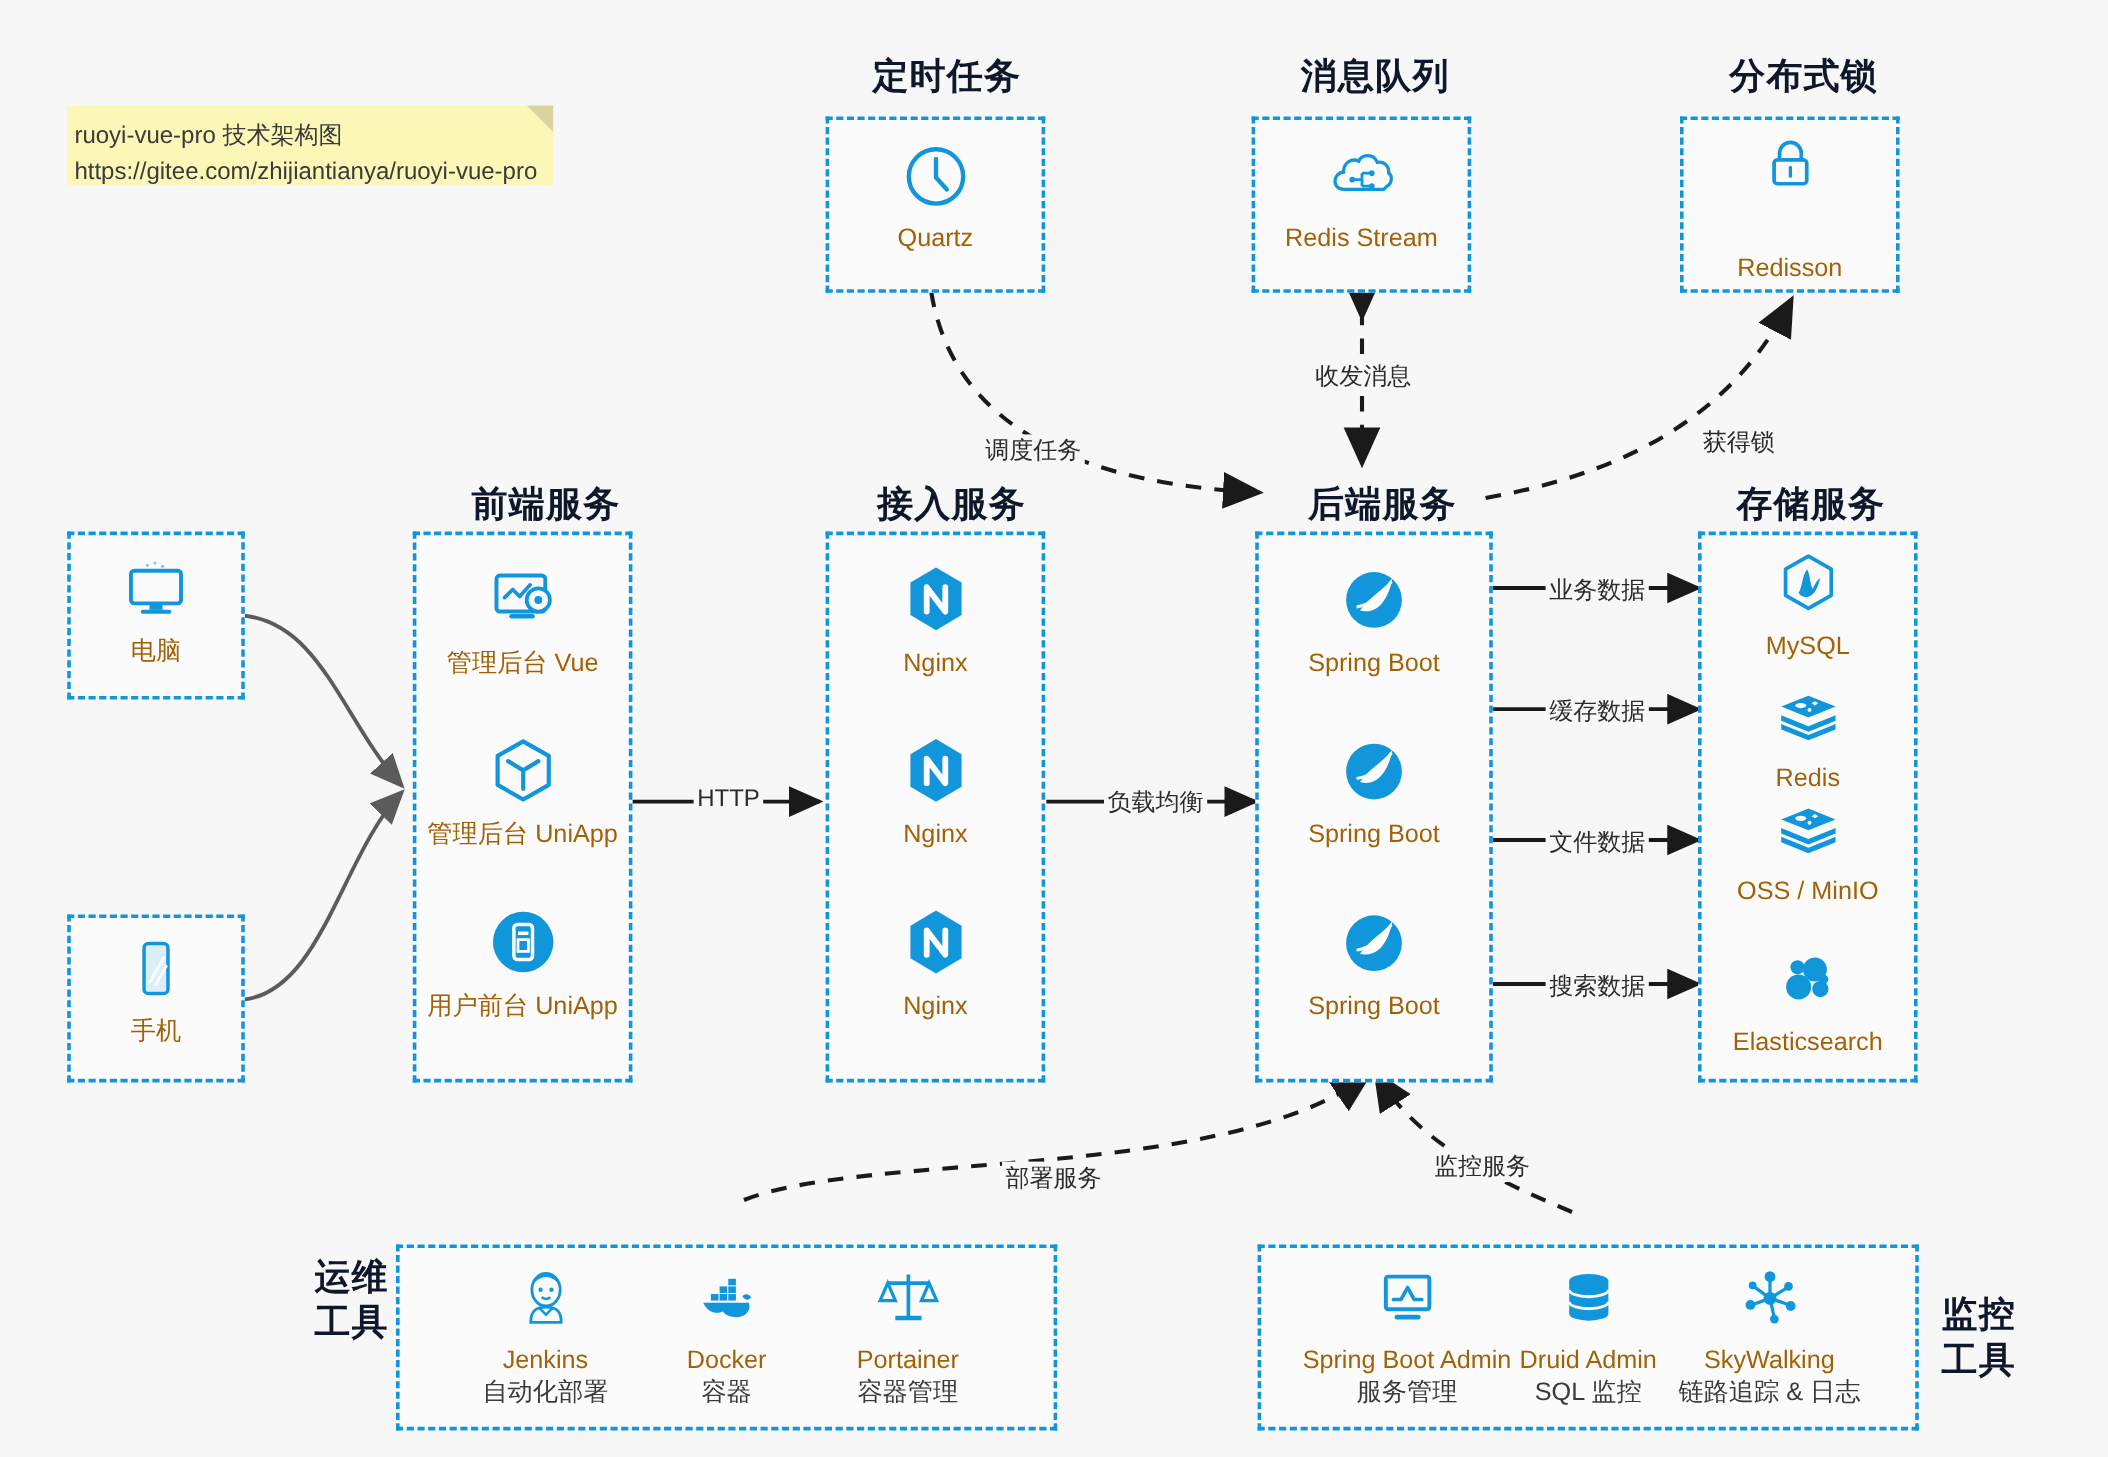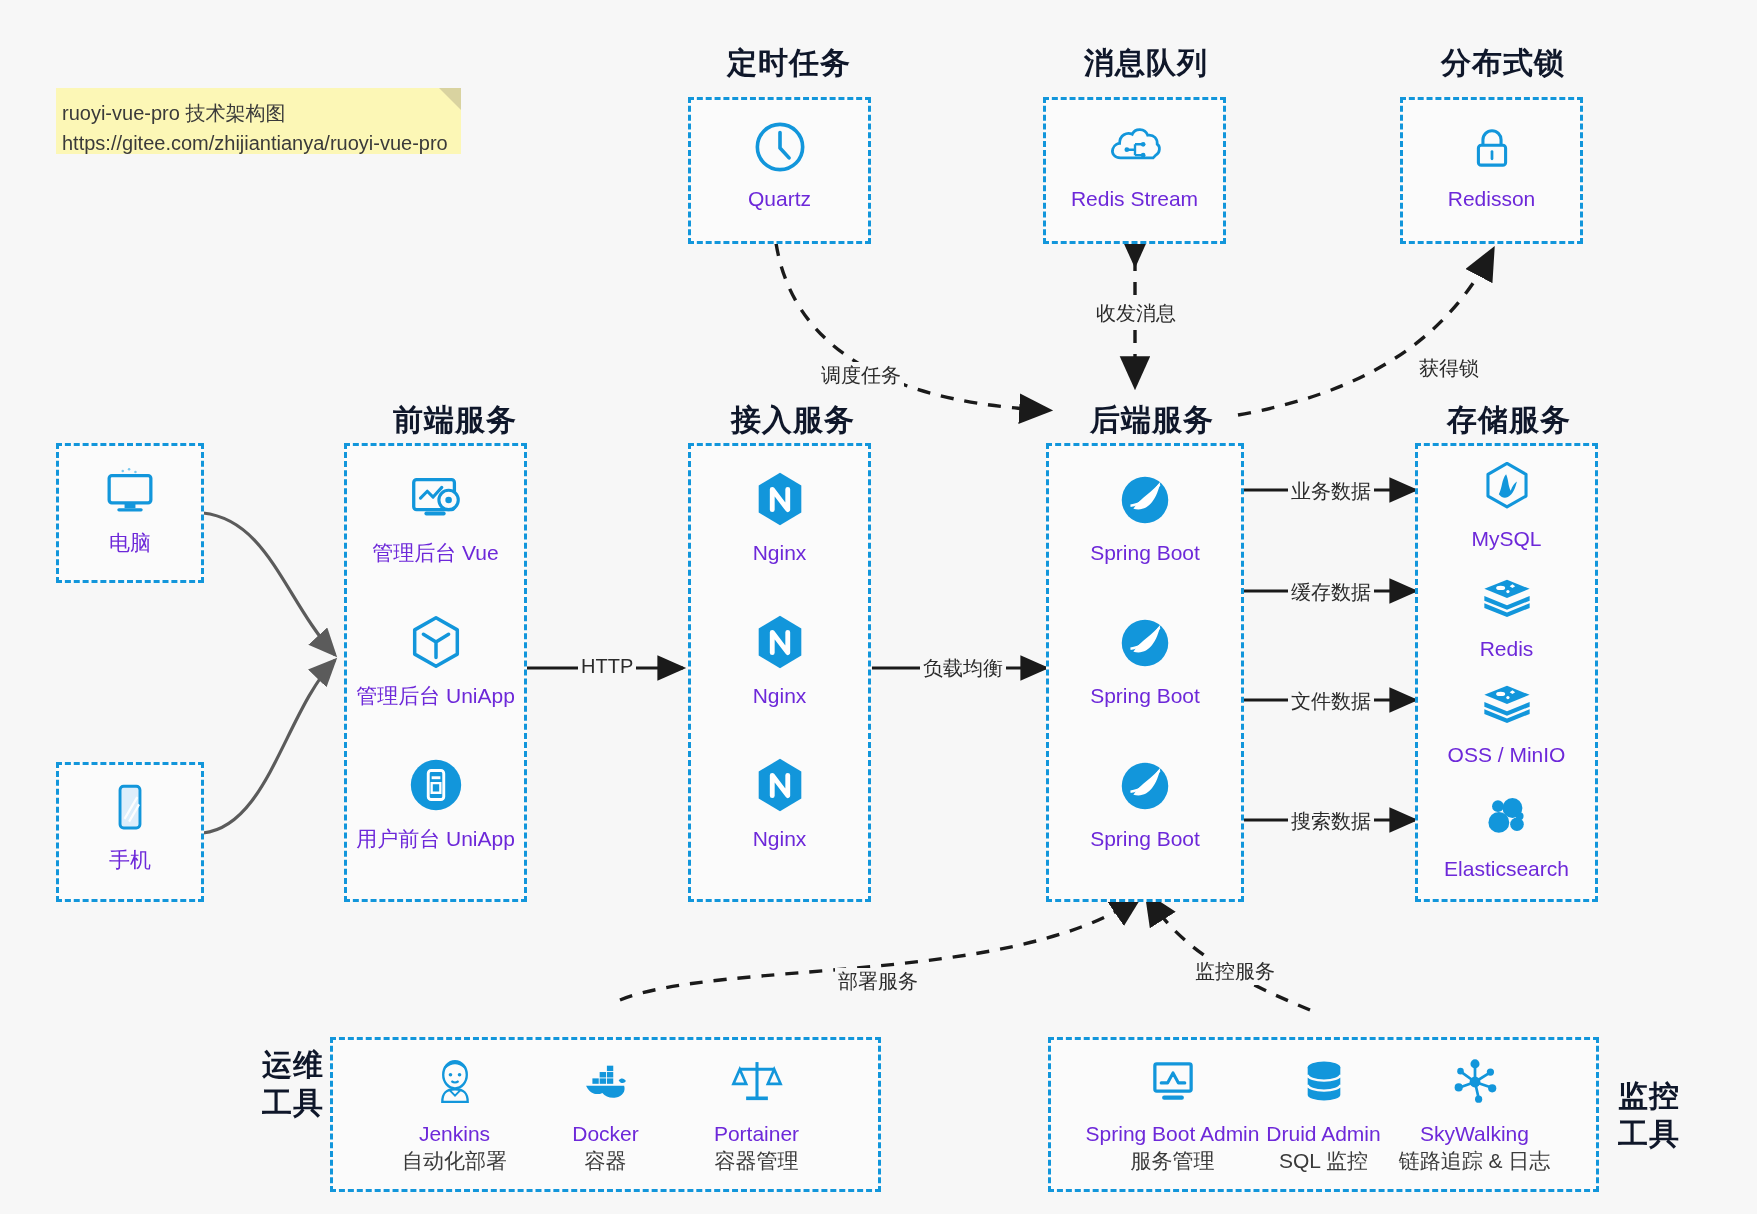--- a/index.html
+++ b/index.html
@@ -46,21 +46,21 @@
     position: absolute;
     width: 100%;
     display: flex;
     flex-direction: column;
     align-items: center;
     justify-content: flex-start;
   }
   .cell .cap {
     margin-top: 9px;
     font-size: 21px;
-    color: #6d28d9;
+    color: #a16207;
     white-space: nowrap;
     text-align: center;
     line-height: 1.3;
   }
   .cell .cap2 {
     font-size: 21px;
     color: #3a3a3a;
     white-space: nowrap;
     text-align: center;
     line-height: 1.35;
@@ -166,21 +166,21 @@
         <circle cx="23" cy="35" r="2.6" fill="#1296db"></circle>
         <circle cx="41" cy="29" r="2.6" fill="#1296db"></circle>
         <circle cx="41" cy="41" r="2.6" fill="#1296db"></circle>
       </svg>
       <div class="cap">Redis Stream</div>
     </div>
   </div>
 
   <div class="grp-title" style="left:1441px; top:43px;">分布式锁</div>
   <div class="grp" style="left:1400px; top:97px; width:183px; height:147px;">
-    <div class="cell" style="top:18px;">
+    <div class="cell" style="top:6px;gap:37px;">
       <svg class="ico" viewBox="0 0 64 64">
         <rect x="17" y="30" width="30" height="22" rx="3" fill="none" stroke="#1296db" stroke-width="3.4"></rect>
         <path d="M22 30 V24 a10 10 0 0 1 20 0 V30" fill="none" stroke="#1296db" stroke-width="3.4"></path>
         <path d="M32 37 V45" stroke="#1296db" stroke-width="3" stroke-linecap="round"></path>
       </svg>
       <div class="cap">Redisson</div>
     </div>
   </div>
 
   <div class="grp" style="left:56px; top:443px; width:148px; height:140px;">
@@ -303,21 +303,21 @@
       <svg class="ico" viewBox="0 0 64 64">
         <path d="M32 13 L57 23 L32 33 L7 23 Z" fill="#1296db"></path>
         <path d="M7 31 L32 41 L57 31 L57 36 L32 46 L7 36 Z" fill="#1296db"></path>
         <path d="M7 39 L32 49 L57 39 L57 44 L32 54 L7 44 Z" fill="#1296db"></path>
         <ellipse cx="25" cy="22" rx="5" ry="2.4" fill="#ffffff"></ellipse>
         <path d="M38 18 l3 2 -3 2 -3 -2 z" fill="#ffffff"></path>
         <circle cx="33" cy="26" r="1.8" fill="#ffffff"></circle>
       </svg>
       <div class="cap">Redis</div>
     </div>
-    <div class="cell" style="top:228px;">
+    <div class="cell" style="top:216px;">
       <svg class="ico" viewBox="0 0 64 64">
         <path d="M32 13 L57 23 L32 33 L7 23 Z" fill="#1296db"></path>
         <path d="M7 31 L32 41 L57 31 L57 36 L32 46 L7 36 Z" fill="#1296db"></path>
         <path d="M7 39 L32 49 L57 39 L57 44 L32 54 L7 44 Z" fill="#1296db"></path>
         <ellipse cx="25" cy="22" rx="5" ry="2.4" fill="#ffffff"></ellipse>
         <path d="M38 18 l3 2 -3 2 -3 -2 z" fill="#ffffff"></path>
         <circle cx="33" cy="26" r="1.8" fill="#ffffff"></circle>
       </svg>
       <div class="cap">OSS / MinIO</div>
     </div>

